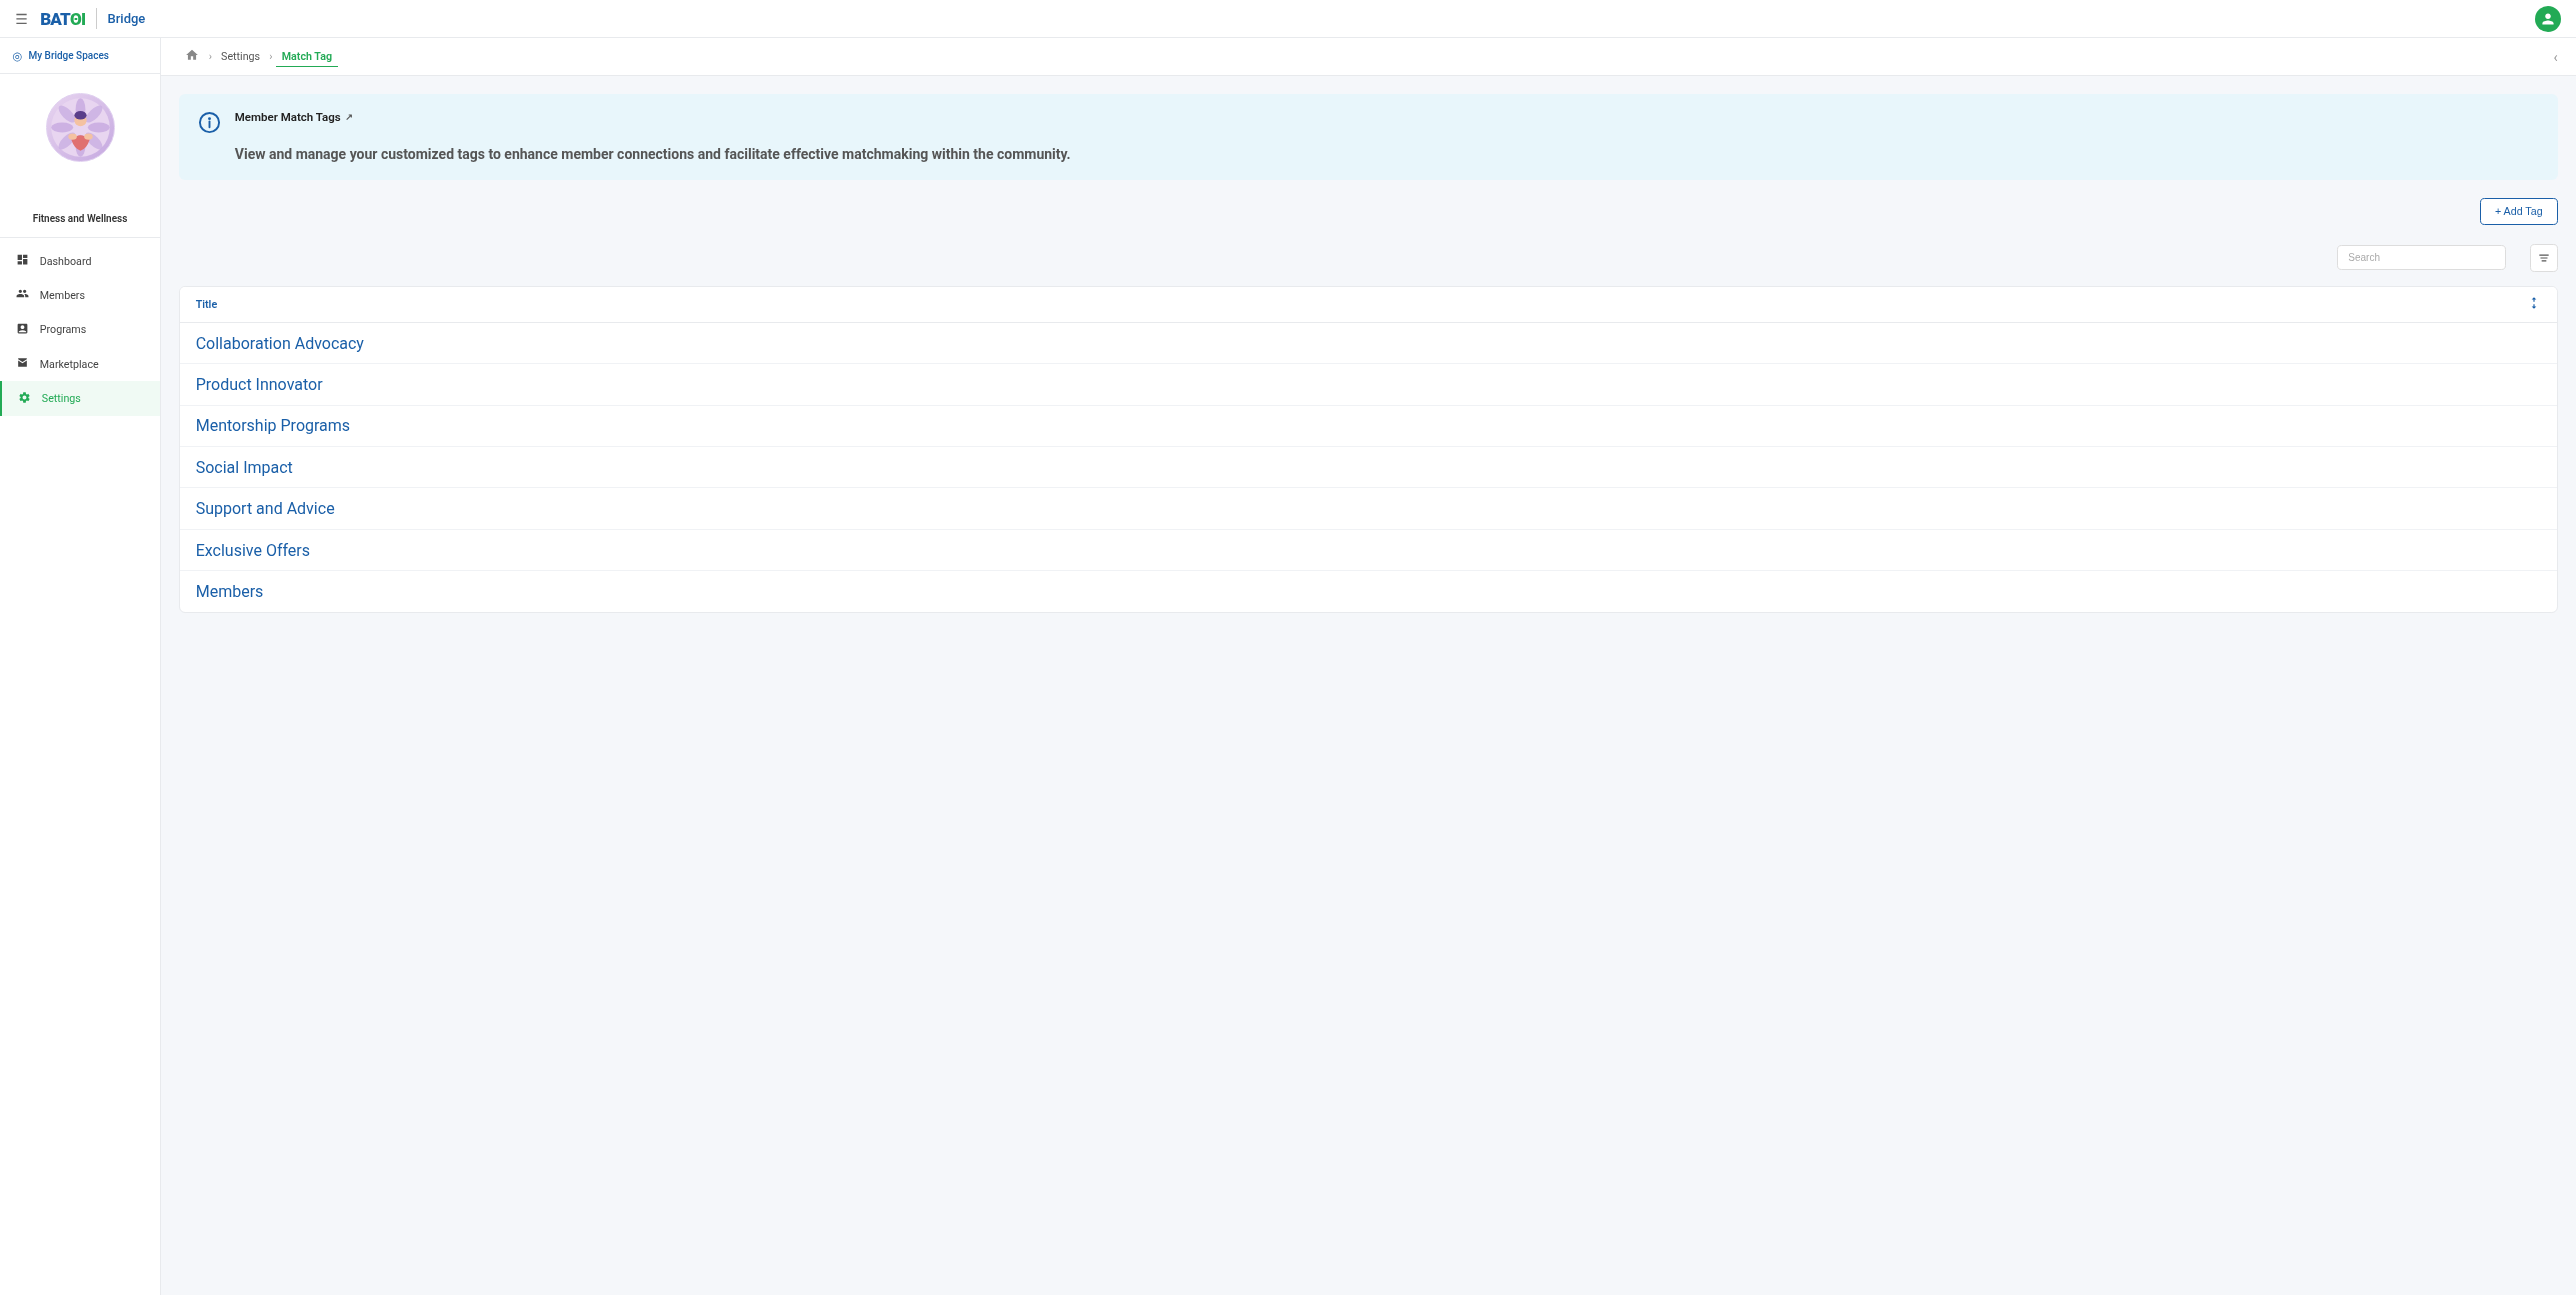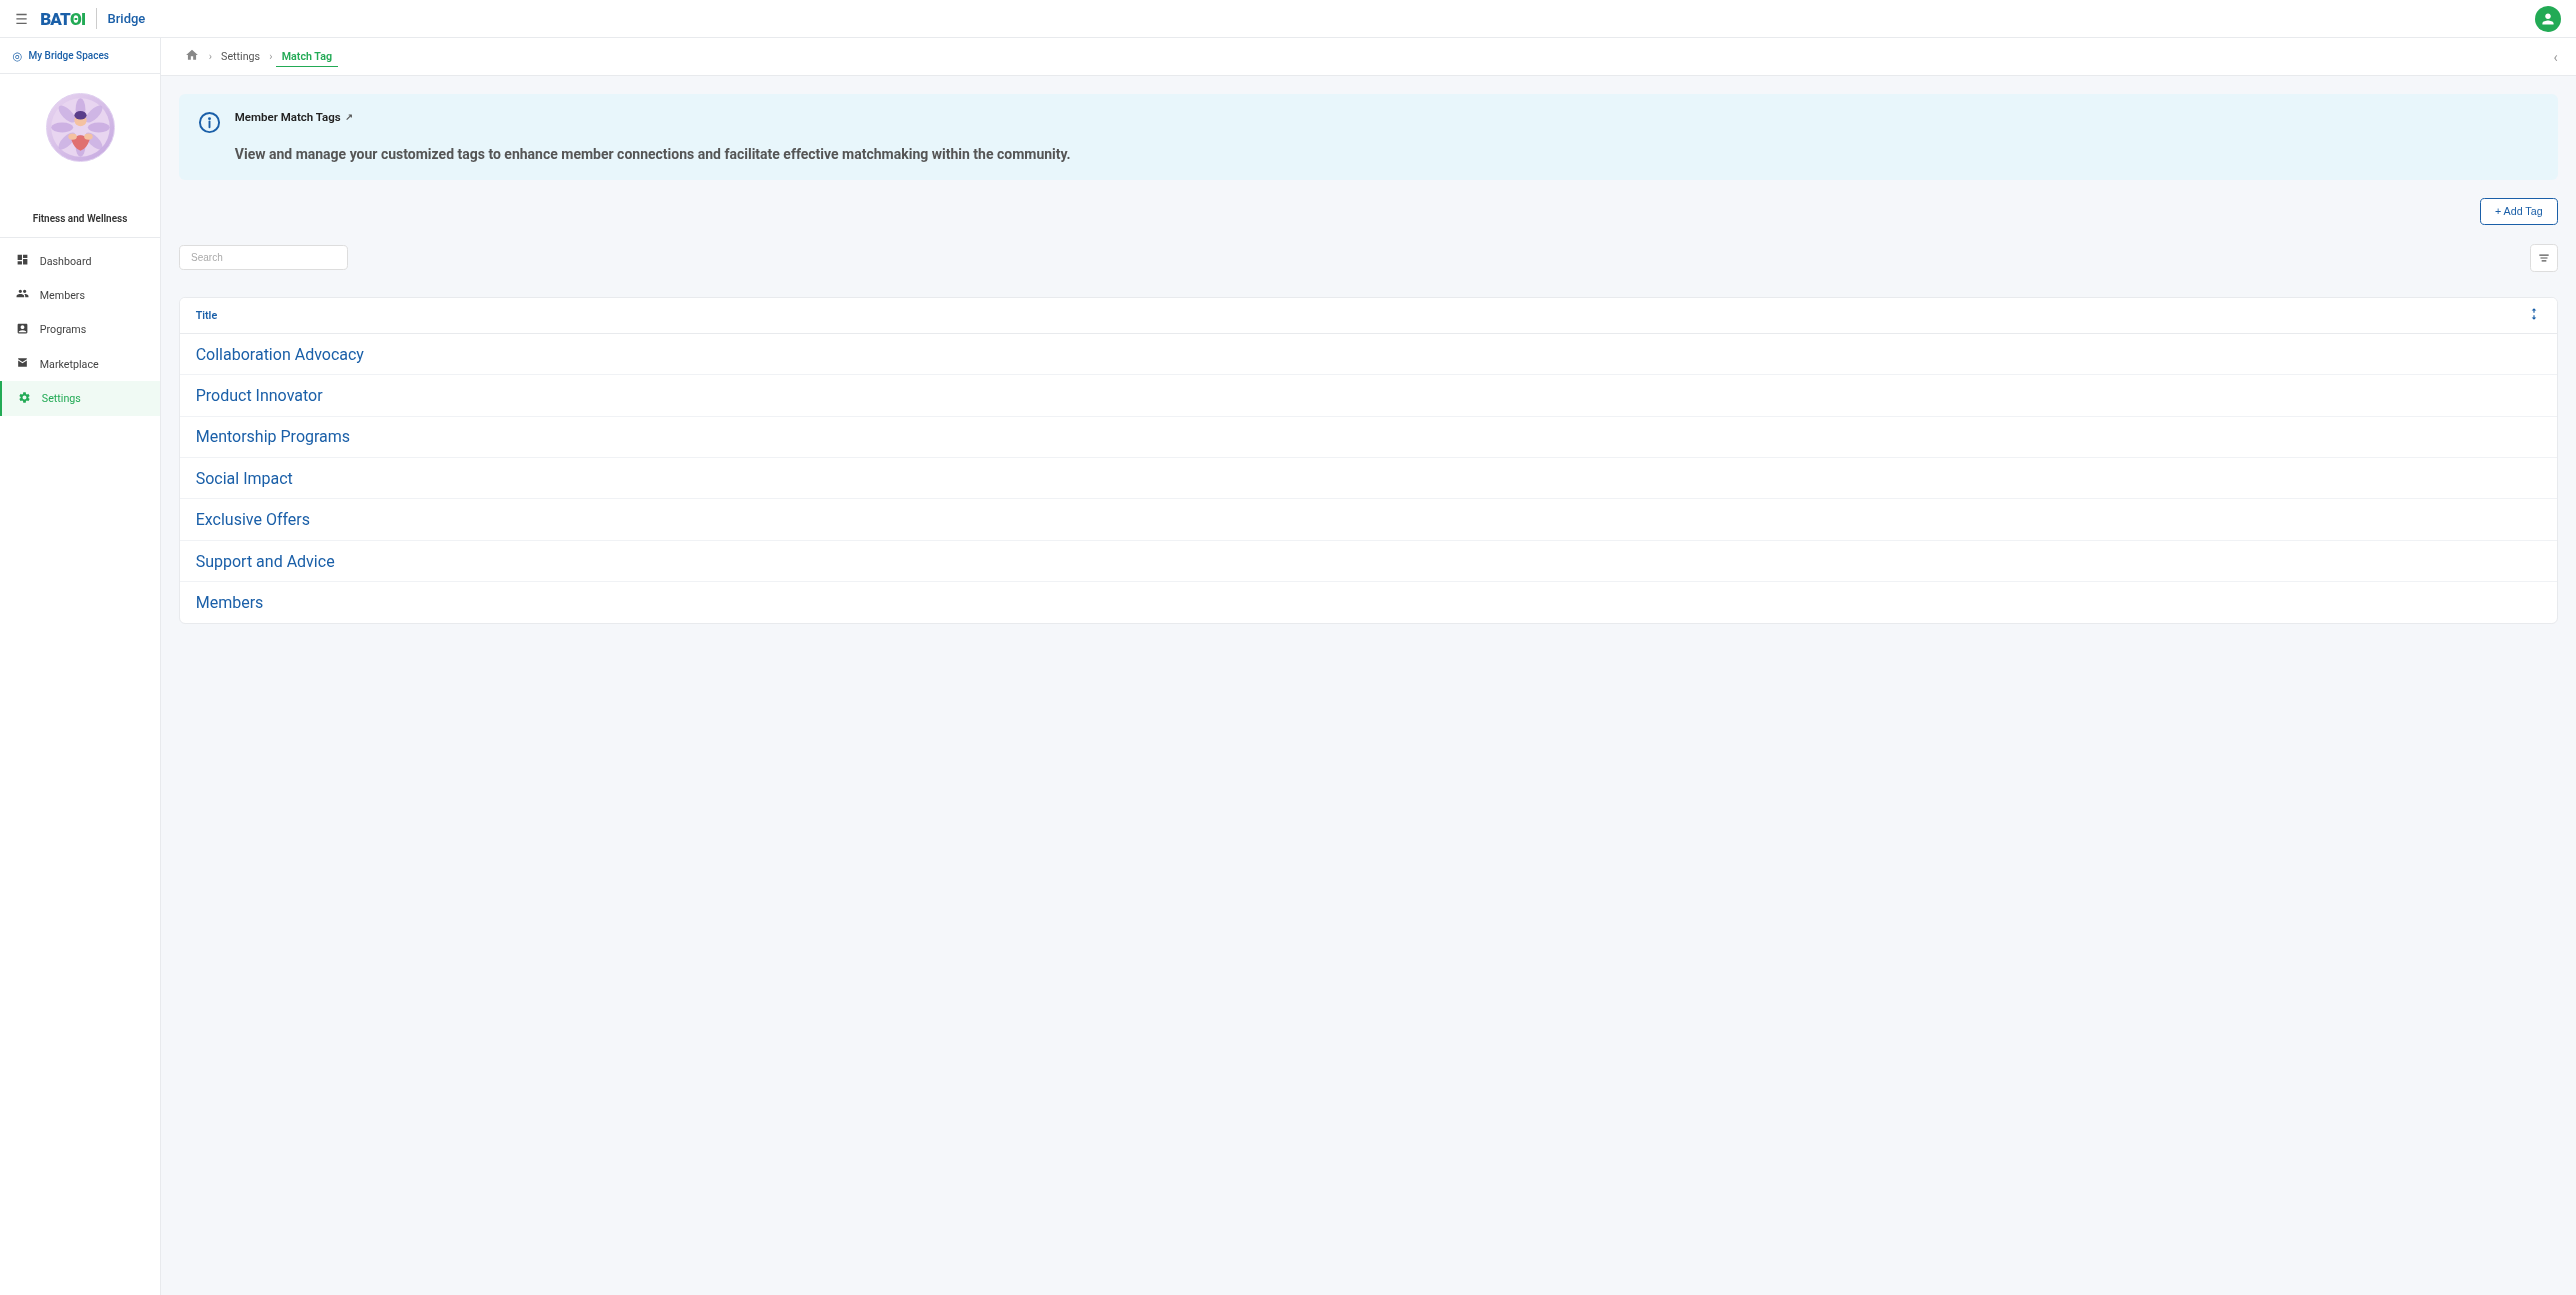--- a/index.html
+++ b/index.html
@@ -77,21 +77,21 @@
 
     
     .toolbar-row { display: flex; justify-content: flex-end; align-items: center; gap: 9.2px; margin-bottom: 19px; }
     .add-tag-btn {
       display: flex; align-items: center; gap: 4.6px; padding: 6.1px 14px;
       border: 1.2px solid #1a5fa8; color: #1a5fa8; background: #fff;
       border-radius: 4.6px; font-size: 10.7px; font-weight: 500; cursor: pointer;
     }
 
     
-    .search-filter-row { display: flex; justify-content: space-between; align-items: center; gap: 17px; margin-bottom: 25px; }
+    .search-filter-row { display: flex; justify-content: flex-end; align-items: center; gap: 24px; margin-bottom: 14px; }
     .search-input-wrapper { position: relative; }
     .search-input {
       padding: 6.1px 10.7px; border: 0.8px solid #ddd; border-radius: 4.6px;
       font-size: 10px; color: #333; width: 169px; outline: none; background: #fff;
     }
     .search-input::placeholder { color: #aaa; }
     .filter-btn {
       width: 28px; height: 28px; border: 0.8px solid #ddd; background: #fff;
       border-radius: 4.6px; display: flex; align-items: center; justify-content: center;
       cursor: pointer; color: #555; font-size: 12.3px;
@@ -278,24 +278,24 @@
             <div class="tag-row">
               <span class="tag-row-title">Product Innovator</span>
             </div>
             <div class="tag-row">
               <span class="tag-row-title">Mentorship Programs</span>
             </div>
             <div class="tag-row">
               <span class="tag-row-title">Social Impact</span>
             </div>
             <div class="tag-row">
+              <span class="tag-row-title">Support and Advice</span>
+            </div>
+            <div class="tag-row">
               <span class="tag-row-title">Exclusive Offers</span>
-            </div>
-            <div class="tag-row">
-              <span class="tag-row-title">Support and Advice</span>
             </div>
             <div class="tag-row">
               <span class="tag-row-title">Members</span>
             </div>
           </div>
       </div>
 
     </div>
   </div>
 </div>

